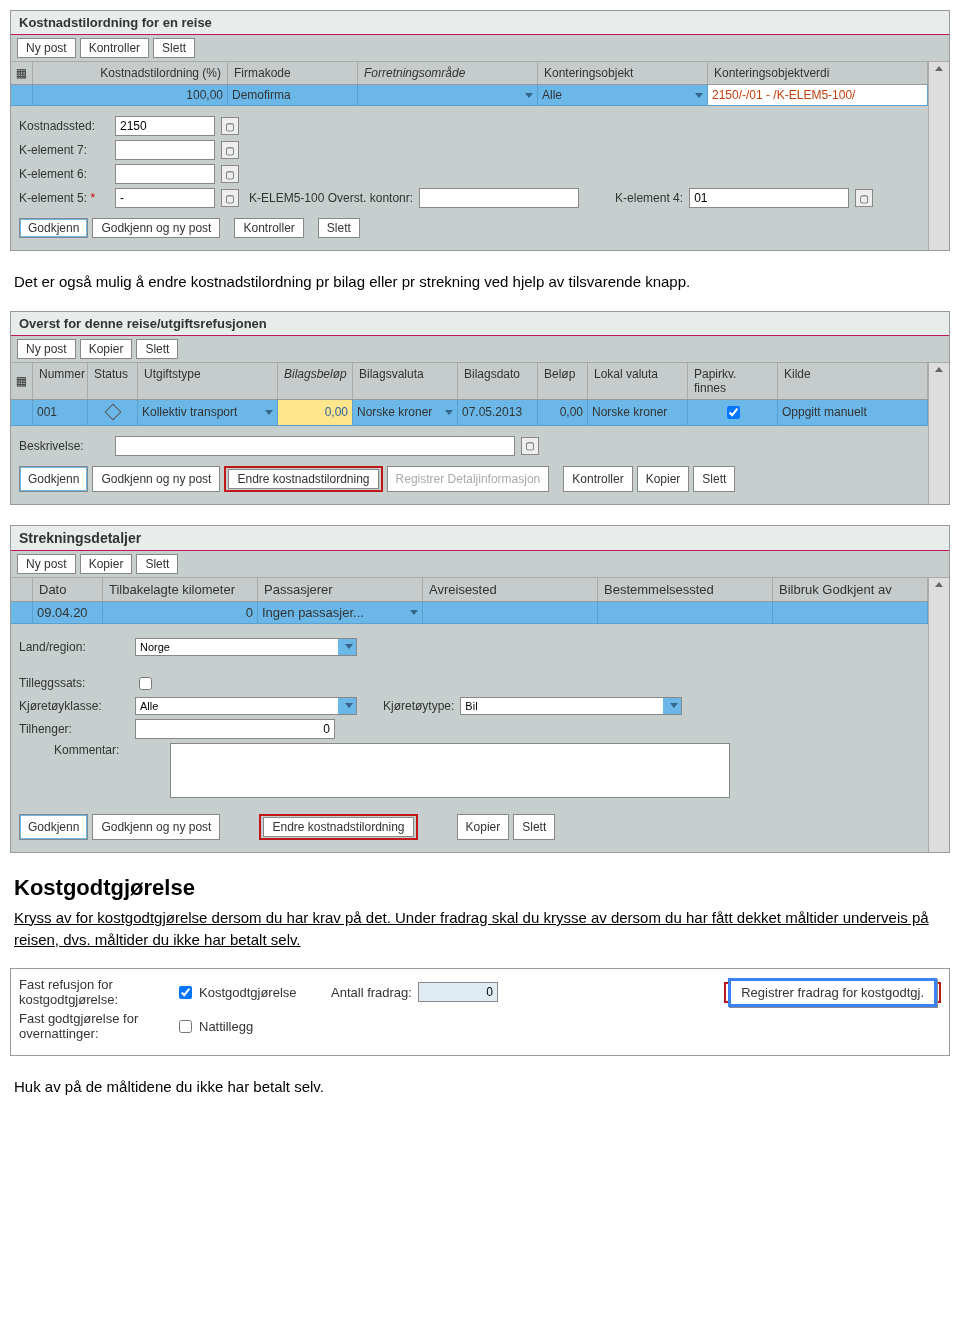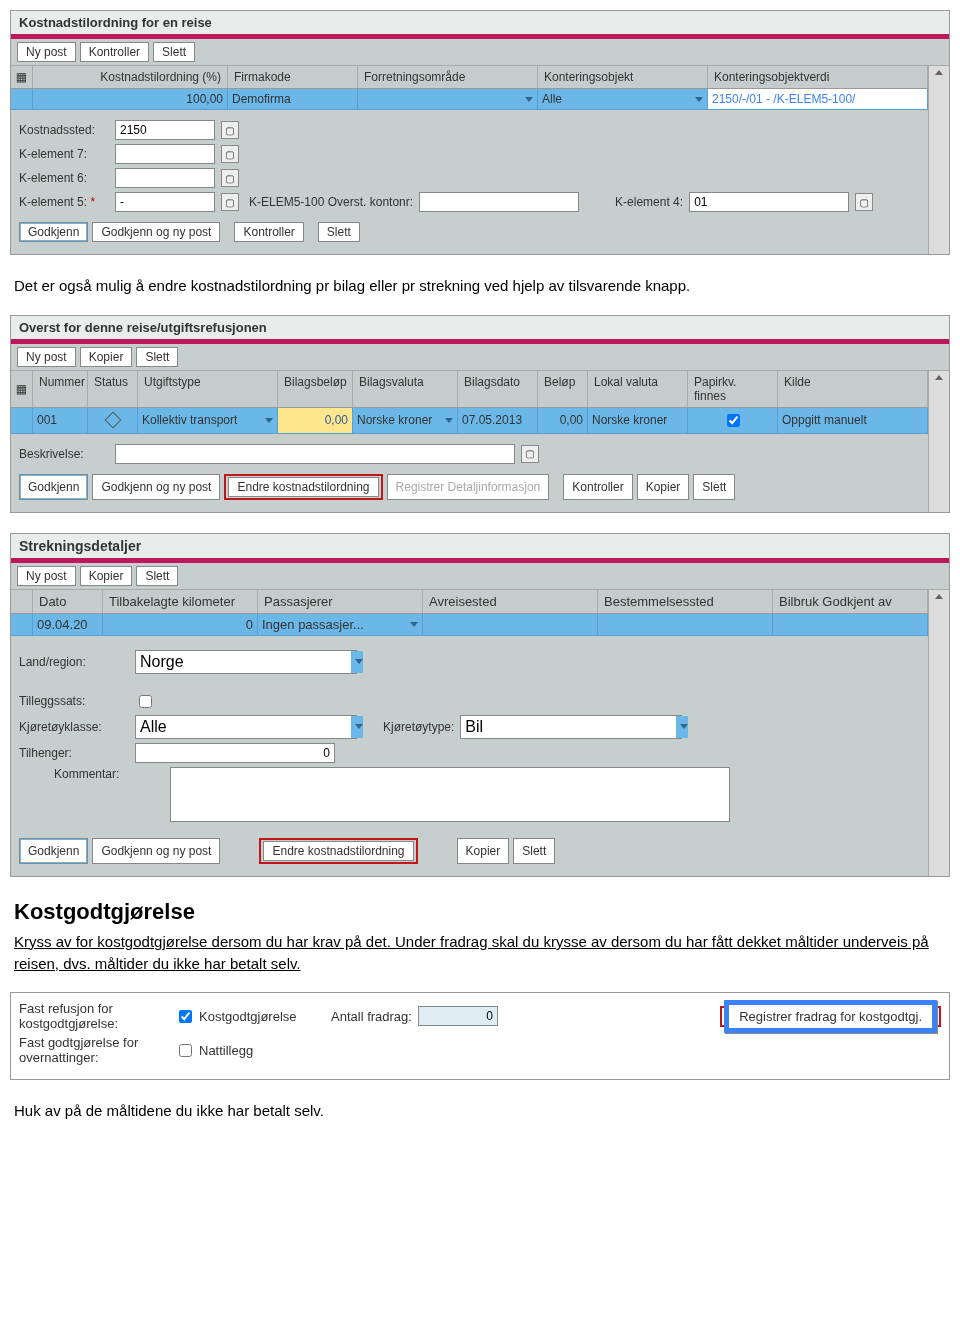--- a/index.html
+++ b/index.html
@@ -1,77 +1,77 @@
 <!DOCTYPE html>
 <html><head>
 <meta charset="utf-8">
 <style>
   body { font-family: Arial, sans-serif; font-size: 12px; background: #fff; margin:0; padding:10px; color:#333; }
   .panel { border:1px solid #999; background:#c7cfce; box-sizing:border-box; margin-bottom:20px; }
-  .panel-head { background:#e8eceb; padding:4px 8px; font-weight:bold; color:#333; border-bottom:5px solid #be185d; font-size:13px;}
+  .panel-head { background:#e8eceb; padding:4px 8px; font-weight:bold; color:#333; border-bottom:1px solid #be185d; font-size:13px;}
   .btnbar { padding:3px 6px; display:flex; gap:4px; border-bottom:1px solid #aaa; background:#c7cfce;}
   .btn { background:#fff; border:1px solid #888; padding:2px 8px; font-size:12px; cursor:pointer; color:#333;}
   .btn.highlight { box-shadow: inset 0 0 0 1px #6bb8e8; }
   .tbl-head { display:flex; background:#c5cccb; border-bottom:1px solid #999; font-size:12px; color:#333;}
   .tbl-head > div { padding:4px 6px; border-right:1px solid #aaa; box-sizing:border-box;}
   .tbl-row { display:flex; background:#6bb8e8; border-bottom:1px solid #5a9fcf;}
   .tbl-row > div { padding:3px 4px; border-right:1px solid #5a9fcf; box-sizing:border-box; display:flex; align-items:center;}
   .icon-box { width:22px; display:flex; align-items:center; justify-content:center;}
   .tri-down { width:0;height:0;border-left:4px solid transparent;border-right:4px solid transparent;border-top:5px solid #34658b; margin-left:4px;}
   .detail { background:#c7cfce; padding:6px 8px;}
   .frow { display:flex; align-items:center; margin:4px 0; gap:6px;}
   .lbl { font-size:12px; color:#333;}
   input.tf { border:1px solid #888; background:#fff; font-size:12px; padding:2px 4px; box-sizing:border-box;}
   .ic-sq { width:16px;height:16px; border:1px solid #888; background:#eee; display:inline-flex; align-items:center; justify-content:center; font-size:10px;}
   .bb { display:flex; gap:4px; padding:6px 8px; flex-wrap:wrap; }
   .para { font-size:15px; line-height:1.45; margin:18px 4px; color:#000;}
   .h2 { font-size:22px; font-weight:bold; margin:22px 4px 6px 4px; color:#000;}
   .redbox { border:2px solid #c01818; padding:1px 2px; display:inline-block;}
   .combo { display:flex; align-items:center; background:#fff; border:1px solid #888;}
-  .combo input { border:none; outline:none; padding:2px 4px; font-size:16px; flex:1;}
+  .combo input { border:none; outline:none; padding:2px 4px; font-size:11px; flex:1;}
   .combo .cbtn { width:18px; background:#6bb8e8; display:flex; align-items:center; justify-content:center; align-self:stretch;}
   .scroll-stub { width:20px; background:#ddd; border-left:1px solid #aaa;}
   .up-arrow { width:0;height:0;border-left:4px solid transparent;border-right:4px solid transparent;border-bottom:5px solid #666;}
   .diamond { width:10px;height:10px; border:1px solid #5a5a5a; transform:rotate(45deg); background:transparent;}
   .yellowcell { background:#ffe68c !important;}
   textarea.ta { border:1px solid #888; background:#fff; font-size:12px; padding:2px 4px; box-sizing:border-box; resize:none;}
-  .shadowbox { border:5px solid #3b82f6; background:#fff; padding:4px 10px; box-shadow:1px 1px 0 #888; font-size:13px;}
+  .shadowbox { border:3px solid #3b82f6; background:#fff; padding:4px 10px; box-shadow:1px 1px 0 #888; font-size:13px;}
 </style>
 </head>
 <body>
 
 <div class="panel">
   <div class="panel-head">Kostnadstilordning for en reise</div>
   <div class="btnbar">
     <button class="btn">Ny post</button>
     <button class="btn">Kontroller</button>
     <button class="btn">Slett</button>
   </div>
   <div style="display:flex;">
     <div style="flex:1;">
       <div class="tbl-head">
         <div class="icon-box">▦</div>
         <div style="width:195px;text-align:right;">Kostnadstilordning (%)</div>
         <div style="width:130px;">Firmakode</div>
-        <div style="width:180px;">Forretningsområde</div>
+        <div style="width:180px;font-style:italic;">Forretningsområde</div>
         <div style="width:170px;">Konteringsobjekt</div>
         <div style="flex:1;">Konteringsobjektverdi</div>
       </div>
       <div class="tbl-row">
         <div class="icon-box"></div>
         <div style="width:195px;justify-content:flex-end;">100,00</div>
         <div style="width:130px;">Demofirma</div>
         <div style="width:180px;justify-content:flex-end;">
             <span class="tri-down"></span>
           </div>
         <div style="width:170px;justify-content:space-between;">
             <span>Alle</span>
             <span class="tri-down"></span>
           </div>
-        <div style="flex:1;background:#fff;color:#3b82f6;">2150/-/01 - /K-ELEM5-100/</div>
+        <div style="flex:1;background:#fff;color:#c2410c;">2150/-/01 - /K-ELEM5-100/</div>
       </div>
       <div class="detail">
         <div class="frow">
           <span class="lbl" style="width:90px;">Kostnadssted:</span>
           <input class="tf" style="width: 100px;" value="2150">
           <span class="ic-sq">▢</span>
         </div>
         <div class="frow">
           <span class="lbl" style="width:90px;">K-element 7:</span>
           <input class="tf" style="width: 100px;">
@@ -115,21 +115,21 @@
     <button class="btn">Kopier</button>
     <button class="btn">Slett</button>
   </div>
   <div style="display:flex;">
     <div style="flex:1;">
       <div class="tbl-head">
         <div class="icon-box">▦</div>
         <div style="width:55px;">Nummer</div>
         <div style="width:50px;">Status</div>
         <div style="width:140px;">Utgiftstype</div>
-        <div style="width:75px;">Bilagsbeløp</div>
+        <div style="width:75px;font-style:italic;">Bilagsbeløp</div>
         <div style="width:105px;">Bilagsvaluta</div>
         <div style="width:80px;">Bilagsdato</div>
         <div style="width:50px;">Beløp</div>
         <div style="width:100px;">Lokal valuta</div>
         <div style="width:90px;">Papirkv. finnes</div>
         <div style="flex:1;">Kilde</div>
       </div>
       <div class="tbl-row">
         <div class="icon-box"></div>
         <div style="width:55px;">001</div>

